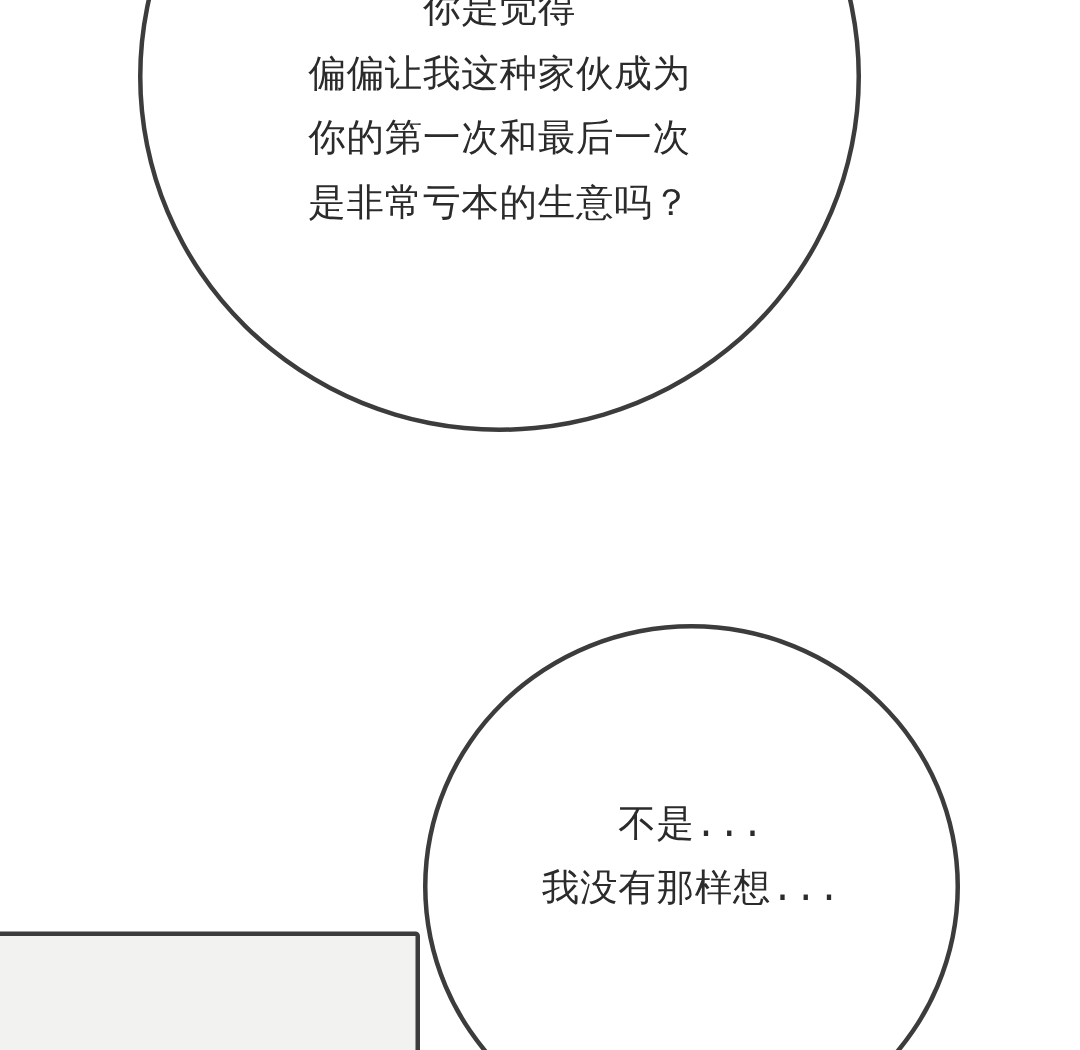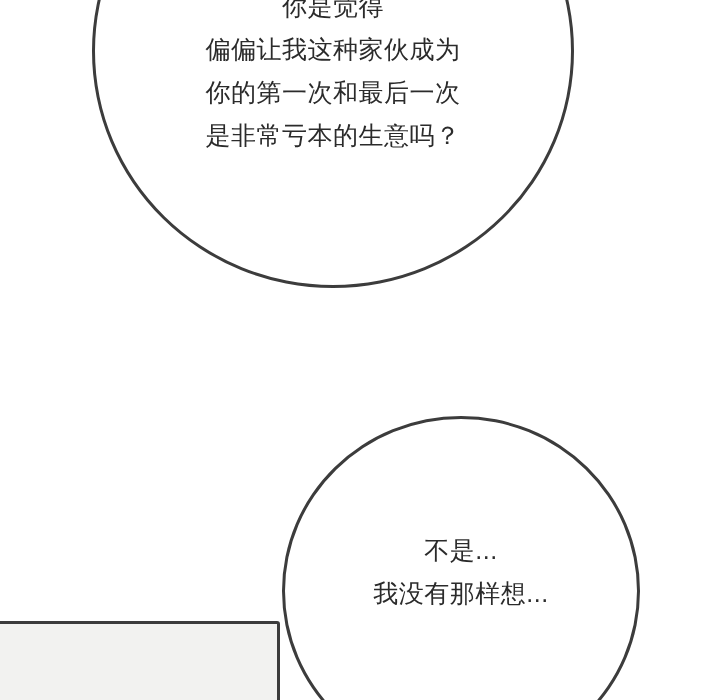--- a/index.html
+++ b/index.html
@@ -52,20 +52,21 @@
 
   
   #balloon-2 {
     left: 282px;
     top: 416px;
     width: 358px;
     height: 350px;
   }
   #balloon-2 .balloon-text {
     margin-top: -38px;
+    font-family: Liberation Mono, monospace;
   }
 
   
   #panel-box {
     position: absolute;
     left: -6px;
     top: 621px;
     width: 286px;
     height: 92px;
     box-sizing: border-box;

